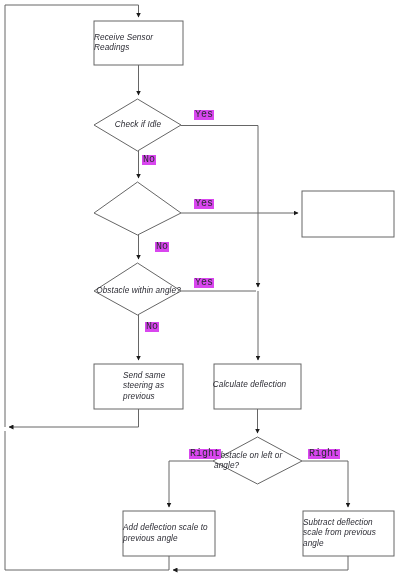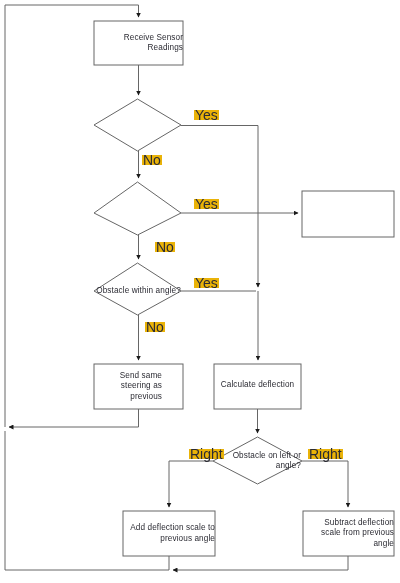--- a/index.html
+++ b/index.html
@@ -23,36 +23,37 @@
     left: 0;
     top: 0;
     width: 400px;
     height: 583px;
   }
   .node-label {
     position: absolute;
     display: flex;
     align-items: center;
     justify-content: center;
-    text-align: right;
+    text-align: left;
     font-family: "Liberation Sans", sans-serif;
     font-size: 8.2px;
     line-height: 10.5px;
     color: #2b2b33;
     pointer-events: none;
     letter-spacing: 0.1px;
+    font-style: italic;
   }
   .edge-label {
     position: absolute;
-    font-family: Liberation Sans, sans-serif;
-    font-size: 14px;
+    font-family: Liberation Mono, monospace;
+    font-size: 10px;
     line-height: 10px;
     color: #2b2b33;
     white-space: nowrap;
-    background: #eab308;
+    background: #d946ef;
     padding: 0 1px;
   }
 </style>
 </head>
 <body>
 
 <div id="canvas">
 
   <svg id="flow-svg" viewBox="0 0 400 583" xmlns="http://www.w3.org/2000/svg">
     <defs>
@@ -113,28 +114,29 @@
 
       <rect x="123" y="511" width="92" height="45"></rect>
 
       <rect x="303" y="511" width="91" height="45"></rect>
 
     </g>
   </svg>
 
   <div class="node-label" style="left:94px; top:21px; width:89px; height:44px;">Receive Sensor Readings</div>
 
+  <div class="node-label" style="left:100px; top:111px; width:76px; height:28px;">Check if Idle</div>
 
 
 
   <div class="node-label" style="left:95px; top:277px; width:87px; height:28px;">Obstacle within angle?</div>
 
-  <div class="node-label" style="left:94px; top:364px; width:68px; height:45px;">Send same steering as previous</div>
+  <div class="node-label" style="left:94px; top:364px; width:68px; height:45px;padding-left:29px;">Send same steering as previous</div>
 
-  <div class="node-label" style="left:214px; top:364px; width:87px; height:43px;">Calculate deflection</div>
+  <div class="node-label" style="left:206px; top:364px; width:87px; height:43px;">Calculate deflection</div>
 
   <div class="node-label" style="left:214px; top:447px; width:87px; height:28px;">Obstacle on left or angle?</div>
 
   <div class="node-label" style="left:303px; top:511px; width:91px; height:45px;">Subtract deflection scale from previous angle</div>
 
   <div class="node-label" style="left:123px; top:511px; width:92px; height:45px;">Add deflection scale to previous angle</div>
 
   <div class="edge-label" style="left:194px; top:110px;">Yes</div>
 
   <div class="edge-label" style="left:142px; top:155px;">No</div>

